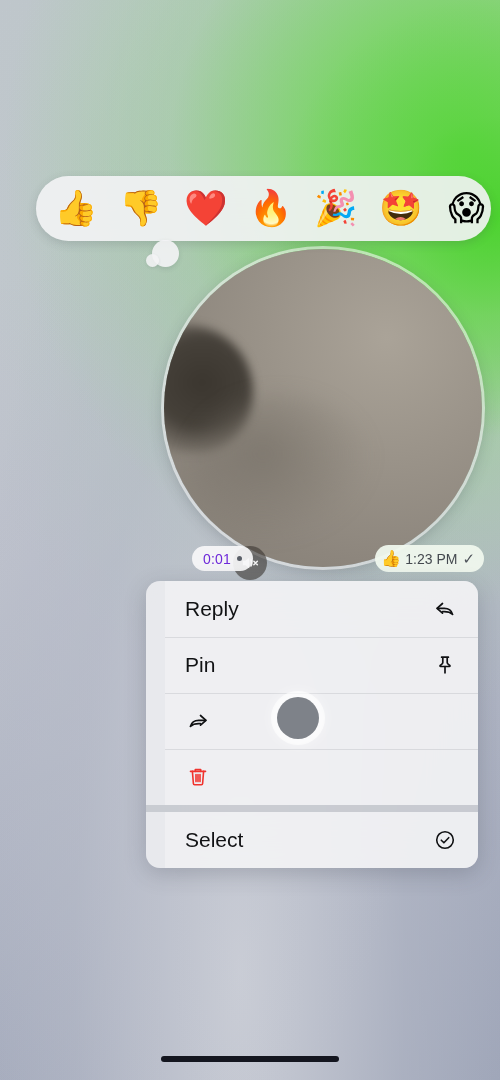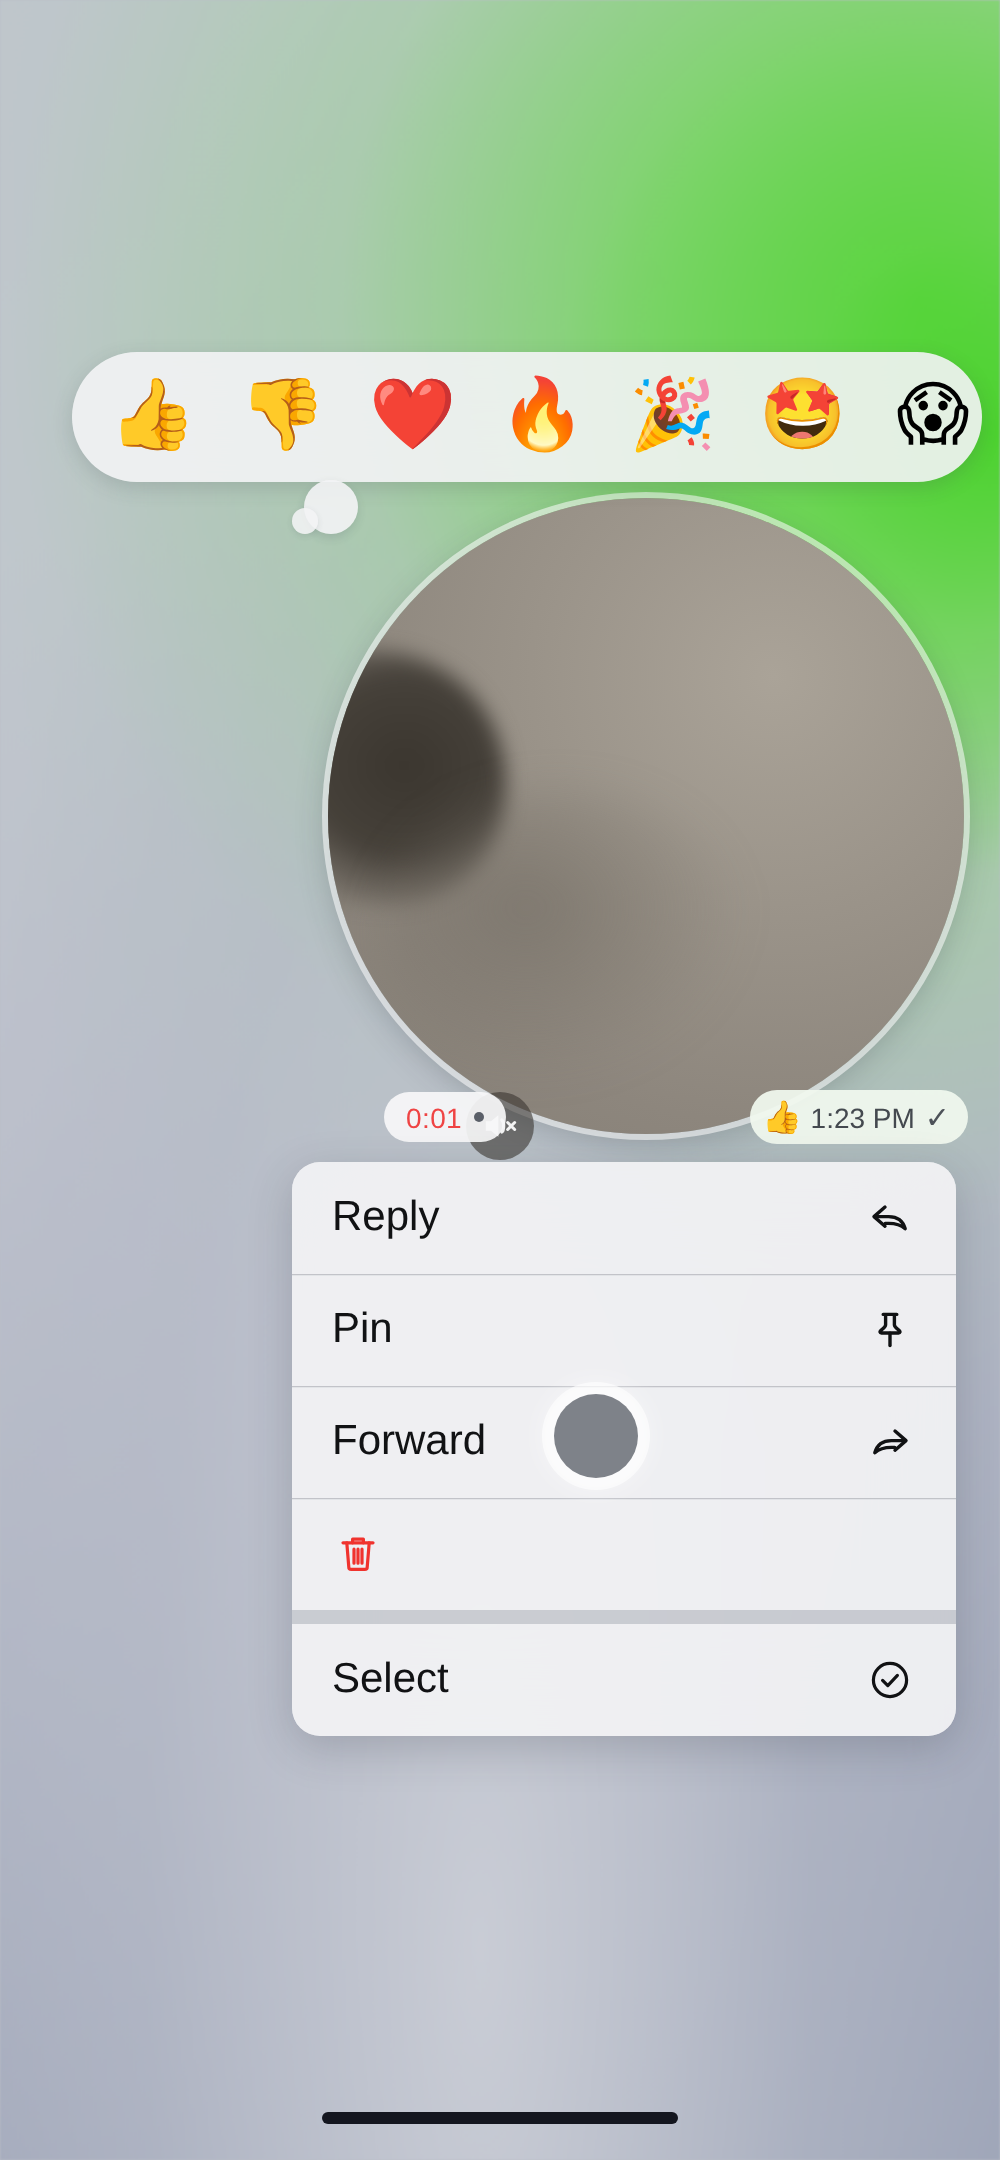--- a/index.html
+++ b/index.html
@@ -100,21 +100,21 @@
     z-index:5; cursor:pointer;
   }
 
   
   #duration-badge{
     position:absolute; left:192px; top:546px;
     height:25px; padding:0 11px;
     border-radius:13px;
     background:rgba(247,247,249,0.92);
     display:flex; align-items:center; gap:6px;
-    font-size:14px; color:#ef4444; letter-spacing:0.2px;
+    font-size:14px; color:#6d28d9; letter-spacing:0.2px;
     z-index:5;
   }
   #duration-dot{ width:5px;height:5px;border-radius:50%;background:#5a5f68; }
 
   #time-badge{
     position:absolute; right:16px; top:545px;
     height:27px; padding:0 9px 0 6px;
     border-radius:14px;
     background:rgba(240,248,238,0.94);
     display:flex; align-items:center; gap:4px;
@@ -137,20 +137,21 @@
   }
   .menu-item{
     position:relative;
     height:56px;
     display:flex; align-items:center;
     padding:0 20px;
     font-size:21px;
     color:#111214;
     cursor:pointer;
     background:rgba(244,244,246,0.55);
+    margin-left:19px;
   }
   .menu-item + .menu-item{ box-shadow: inset 0 0.6px 0 rgba(140,143,150,0.45); }
   .menu-item .label{ flex:1 1 auto; }
   .menu-item .m-icon{ width:26px; height:26px; display:flex; align-items:center; justify-content:center; }
   .menu-item.destructive .label{ color:#f0332e; }
   #menu-gap{ height:7px; background:rgba(170,173,182,0.50); }
 
   
   #touch-cursor{
     position:absolute; left:277px; top:697px;
@@ -223,21 +224,20 @@
     <span class="label">Pin</span>
     <span class="m-icon">
       <svg width="24" height="24" viewBox="0 0 24 24" fill="none" stroke="#111214" stroke-width="1.7" stroke-linecap="round" stroke-linejoin="round">
         <path d="M8.6 4.2h6.8M9.8 4.2v5.2c0 1.4-1.6 2-2.5 2.9-.5.5-.4 1.2.4 1.2h8.6c.8 0 .9-.7.4-1.2-.9-.9-2.5-1.5-2.5-2.9V4.2"></path>
         <path d="M12 13.6v6.2"></path>
       </svg>
     </span>
   </div>
 
   <div class="menu-item">
-    <span class="label">Forward</span>
     <span class="m-icon">
       <svg width="24" height="24" viewBox="0 0 24 24" fill="none" stroke="#111214" stroke-width="1.7" stroke-linecap="round" stroke-linejoin="round">
         <path d="M14.5 6.5L20 11.3l-5.5 4.8"></path>
         <path d="M19.6 11.3h-6.9c-4.6 0-7.3 2.4-8.3 6.1 2.4-2.2 4.9-2.7 8.3-2.7h1.7"></path>
       </svg>
     </span>
   </div>
 
   <div class="menu-item destructive">
     <span class="m-icon">

